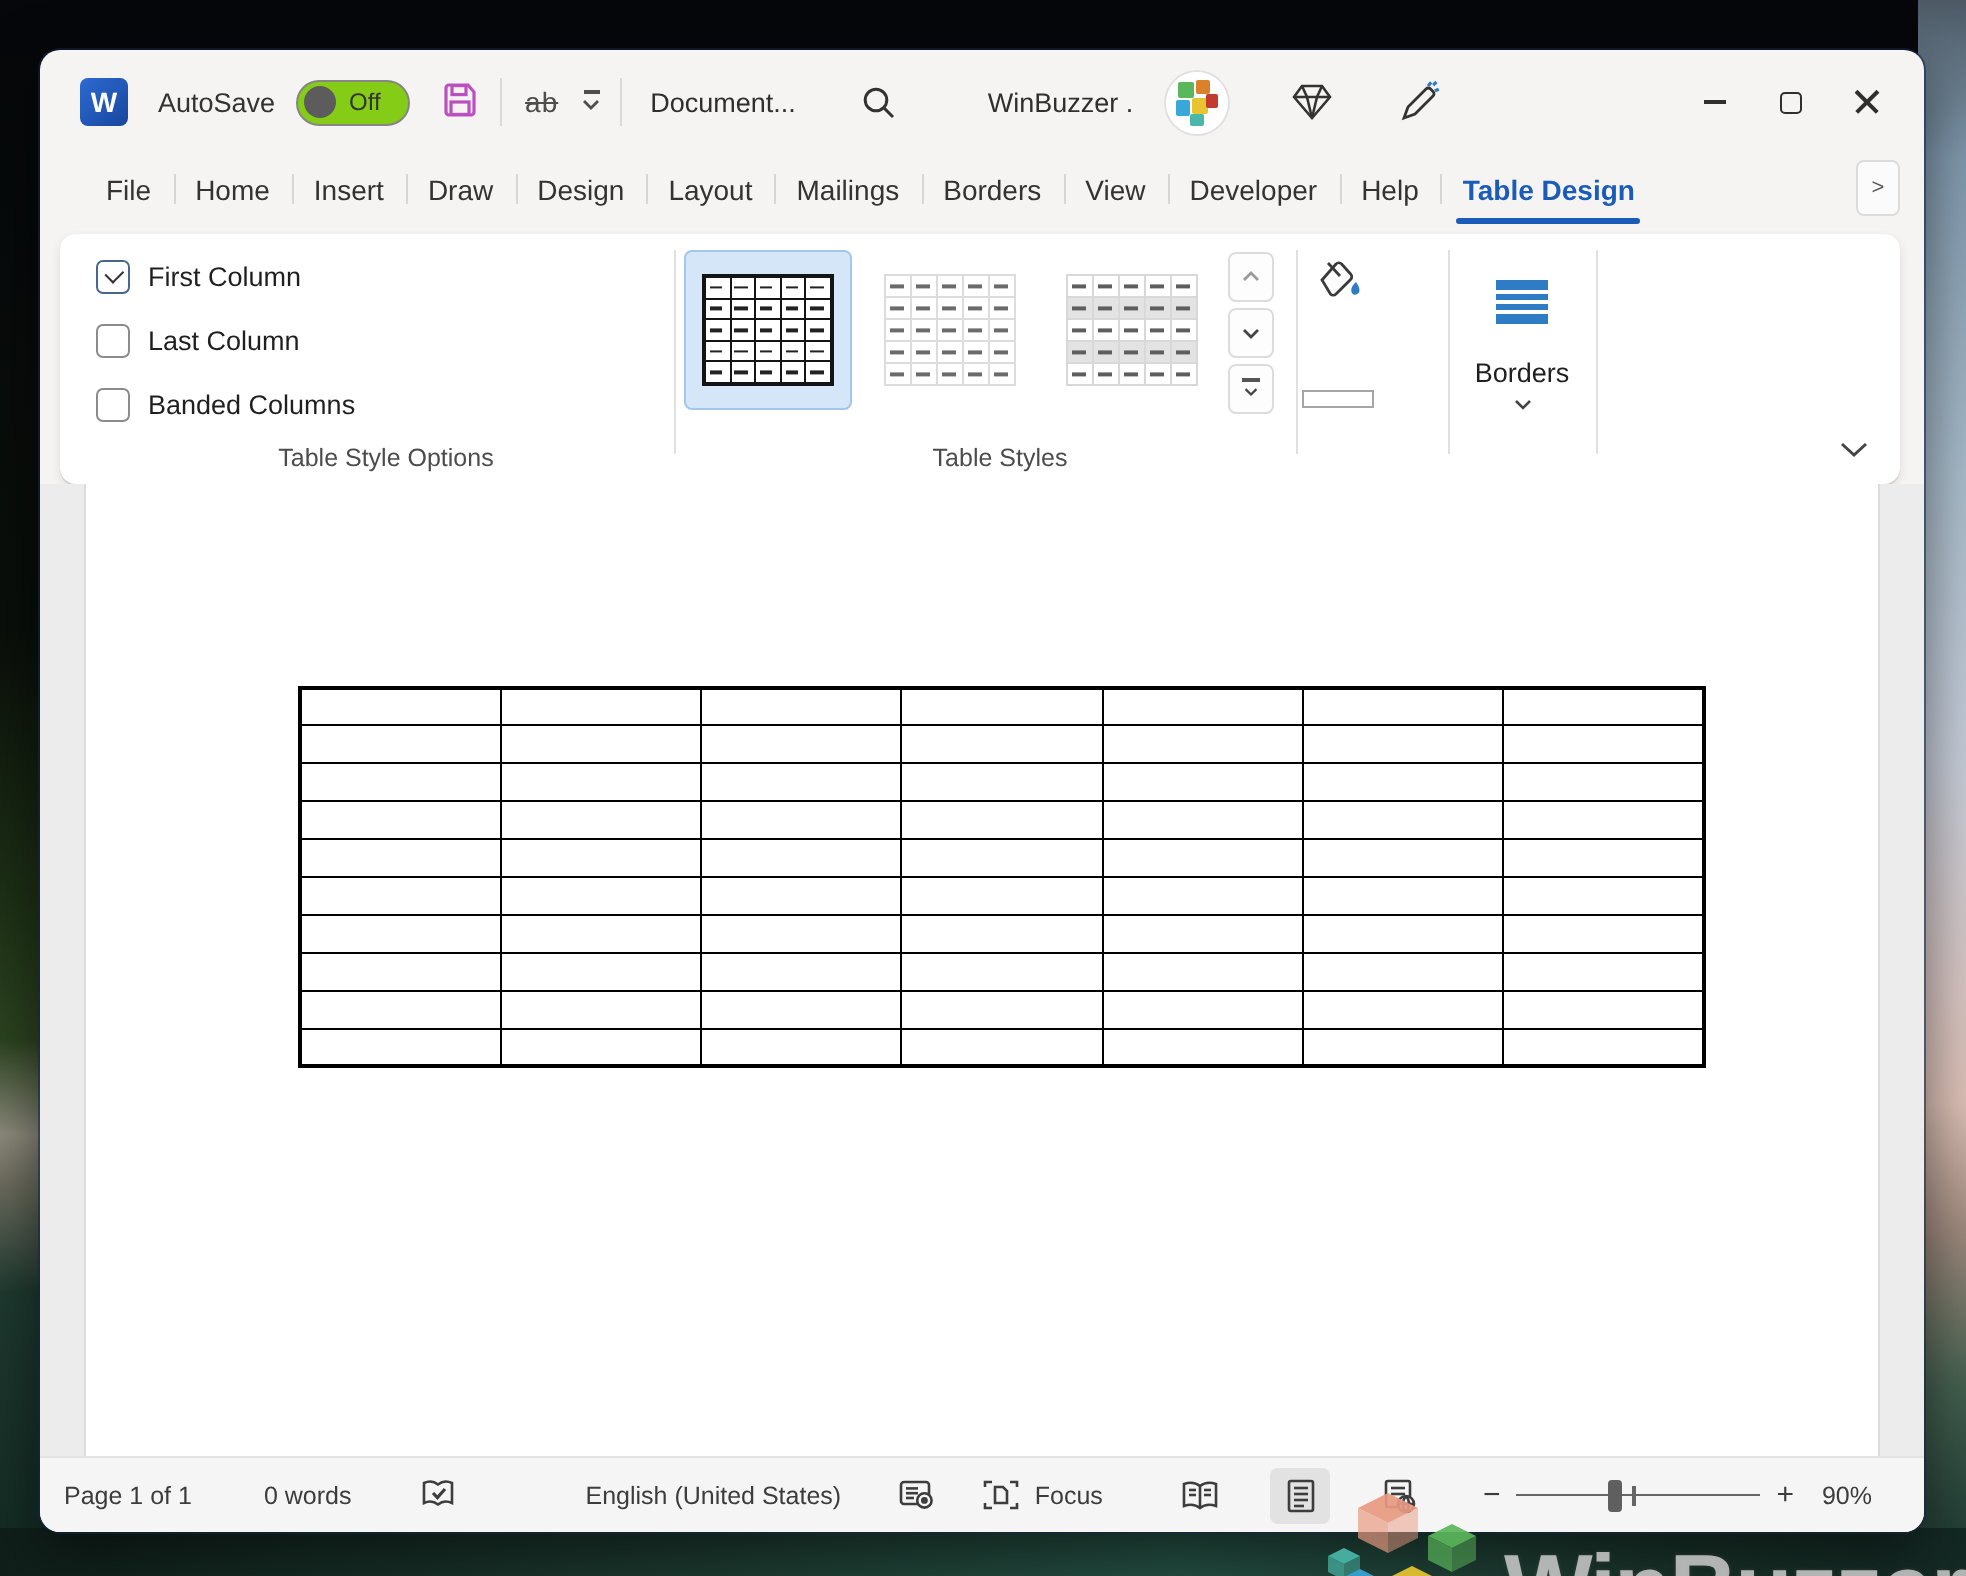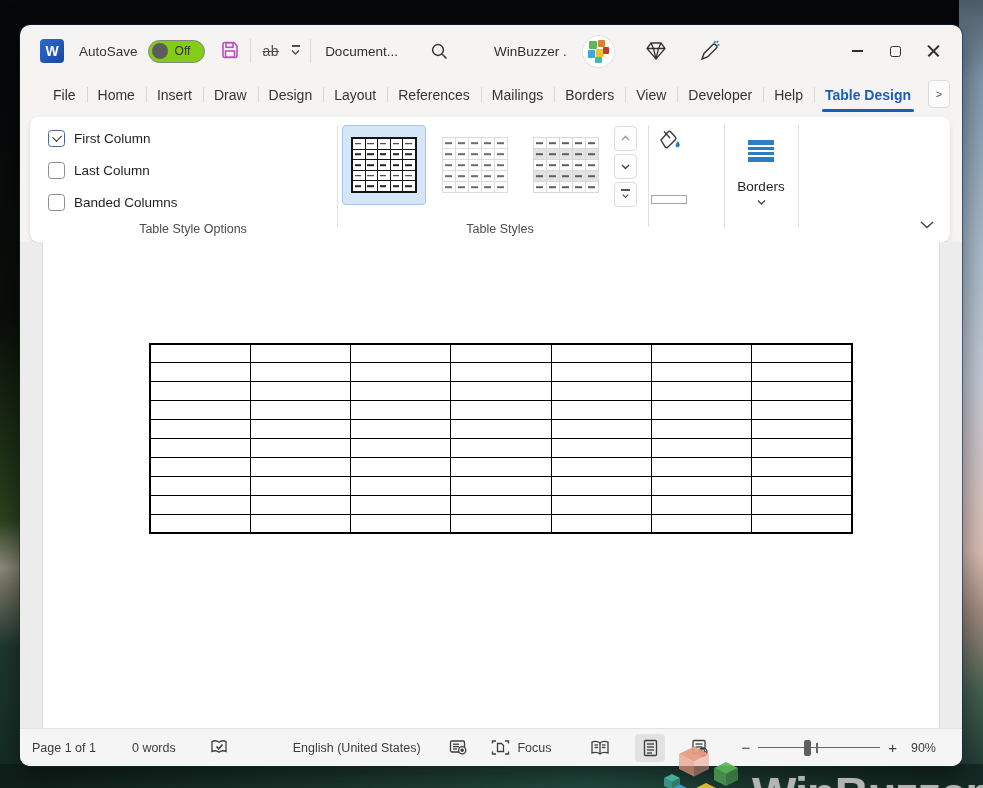--- a/index.html
+++ b/index.html
@@ -213,21 +213,20 @@
     </div>
   </div>
 
   <div class="tabs">
     <div class="tab">File</div>
     <div class="tab">Home</div>
     <div class="tab">Insert</div>
     <div class="tab">Draw</div>
     <div class="tab">Design</div>
     <div class="tab">Layout</div>
-    <div class="tab">References</div>
     <div class="tab">Mailings</div>
     <div class="tab">Borders</div>
     <div class="tab">View</div>
     <div class="tab">Developer</div>
     <div class="tab">Help</div>
     <div class="tab on">Table Design</div>
     <div class="tab-overflow">&gt;</div>
   </div>
 
   <div class="ribbon">

